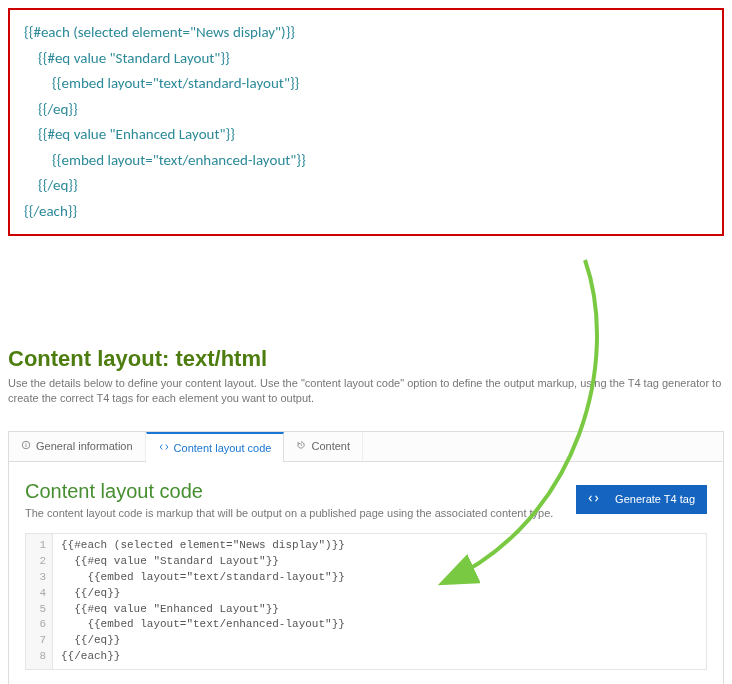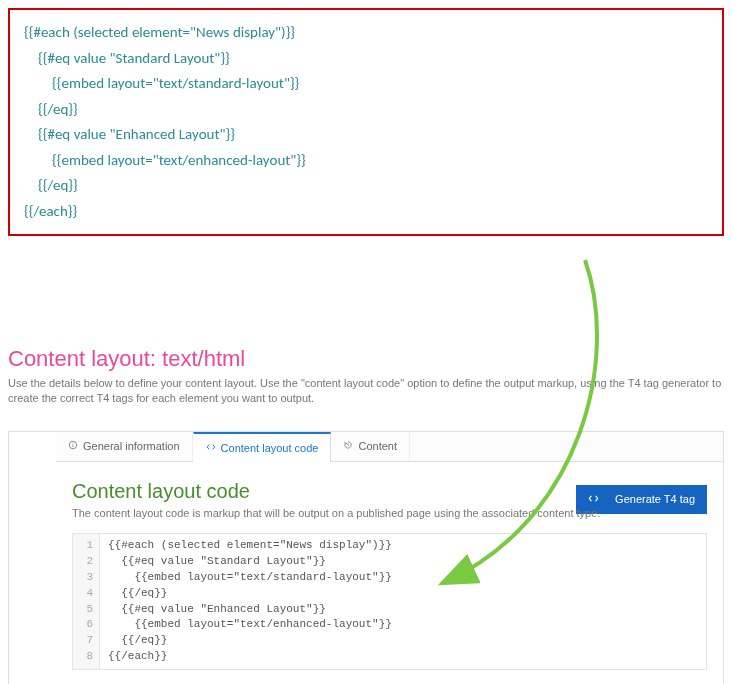--- a/index.html
+++ b/index.html
@@ -19,35 +19,34 @@
     line-height: 1.7;
     color: #2c8a99;
     font-family: Calibri, Arial, sans-serif;
   }
   .ind1 { padding-left: 14px; }
   .ind2 { padding-left: 28px; }
   .section2 {
     margin-top: 110px;
   }
   h1.page-title {
-    color: #ec4899;
-    font-weight: 400;
+    color: #4d7c0f;
+    font-weight: 700;
     font-size: 22px;
     margin: 0 0 4px 0;
   }
   .page-desc {
     color: #777;
     font-size: 11px;
     margin-bottom: 24px;
     line-height: 1.4;
   }
   .panel {
     border: 1px solid #ddd;
     background: #fff;
-    padding-left: 47px;
   }
   .tabs {
     display: flex;
     border-bottom: 1px solid #ddd;
     font-size: 11px;
     background: #fcfcfc;
   }
   .tab {
     padding: 8px 12px;
     color: #666;

